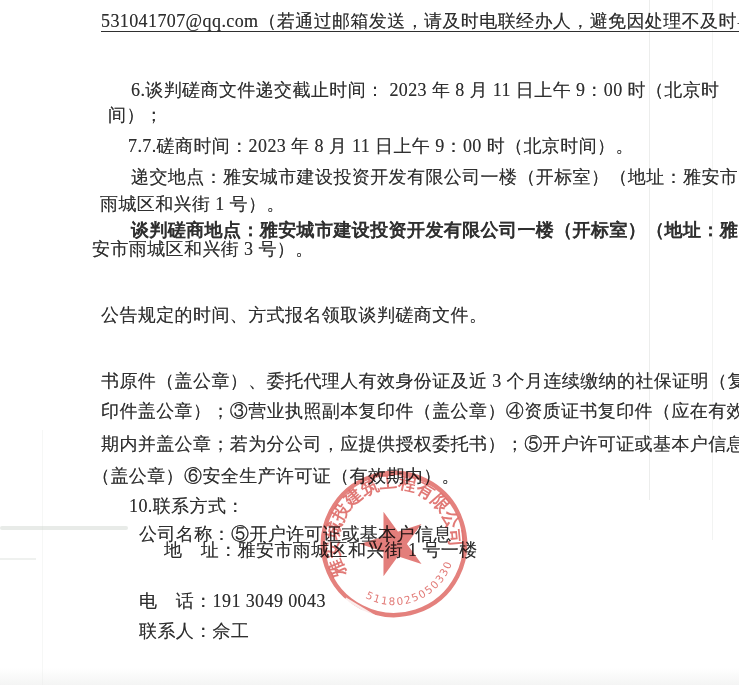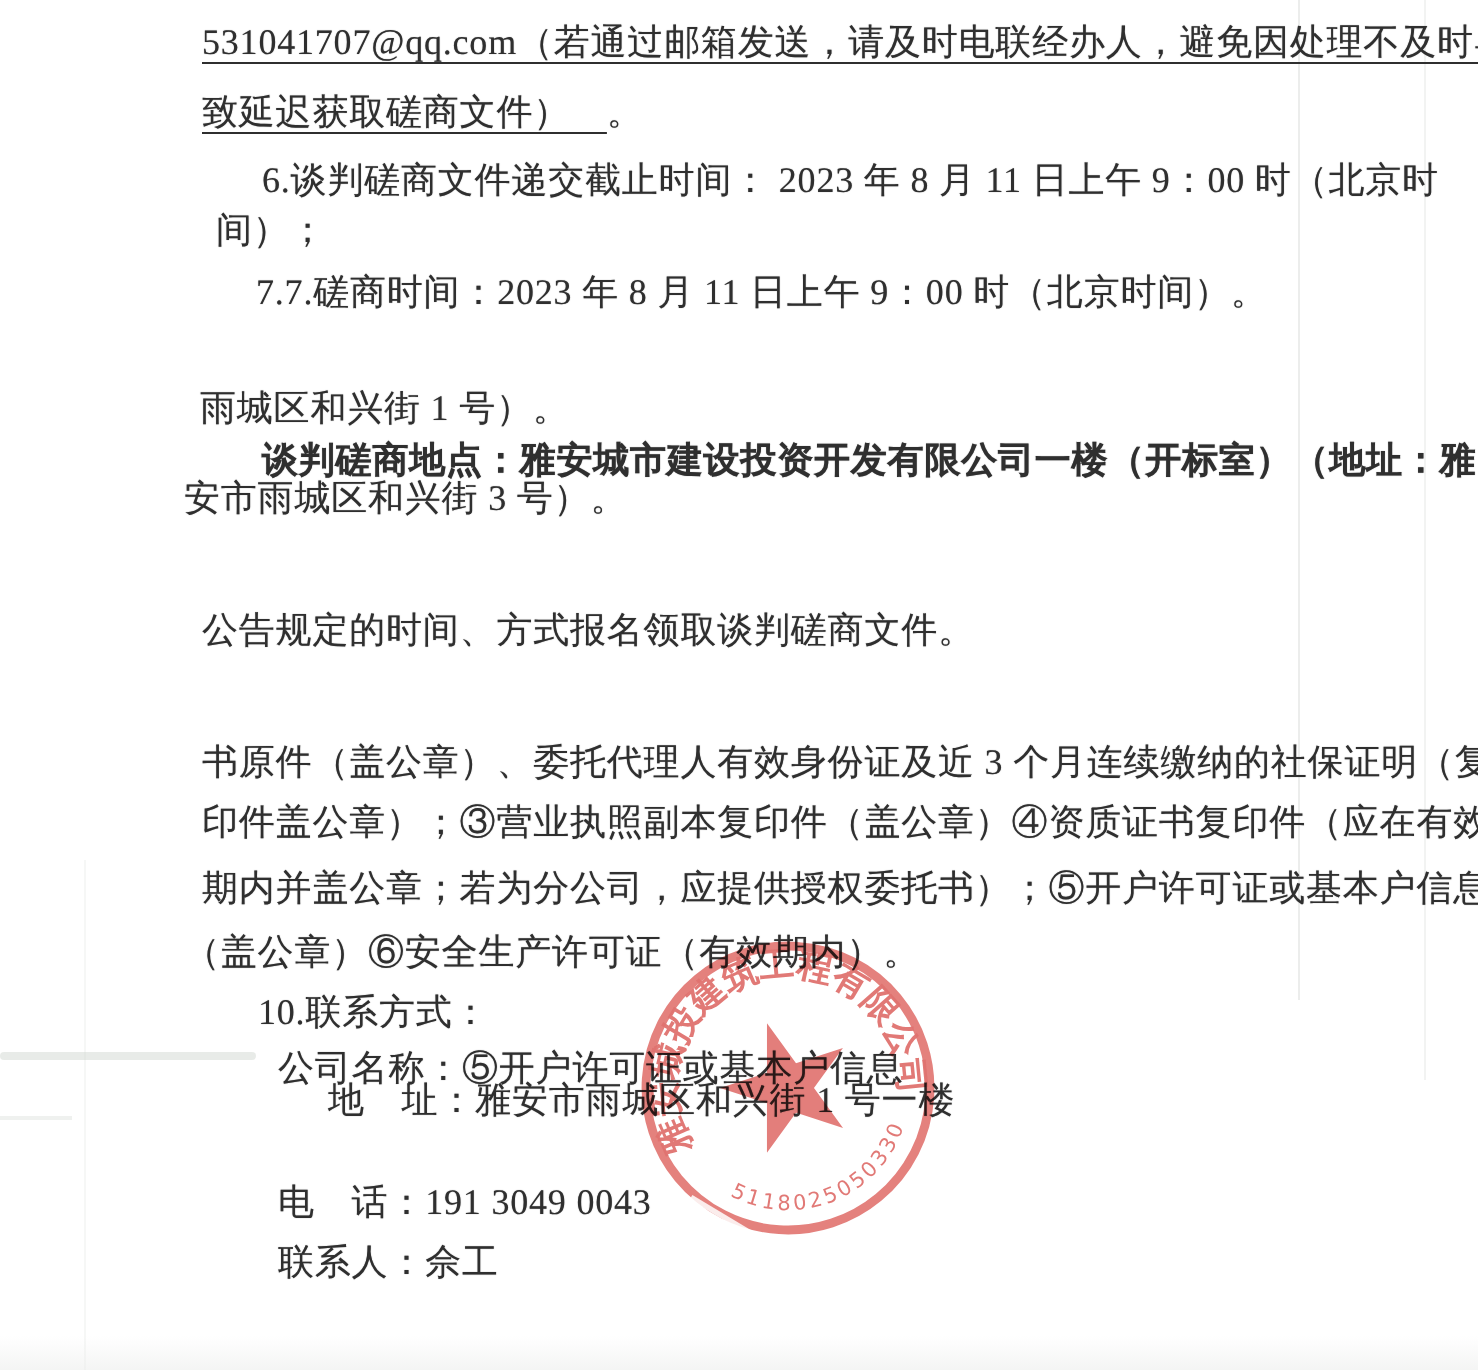--- a/index.html
+++ b/index.html
@@ -43,27 +43,27 @@
 
 <div class="page">
 
   <div class="art v1"></div>
   <div class="art v2"></div>
   <div class="art v3"></div>
   <div class="art h1"></div>
   <div class="art h2"></div>
 
   <div class="line u" style="left:101px;top:10px;">531041707@qq.com（若通过邮箱发送，请及时电联经办人，避免因处理不及时导</div>
-  <div class="line" style="left:101px;top:45px;"><span class="u">致延迟获取磋商文件）　</span><span>。</span></div>
 
   <div class="line" style="left:131px;top:79px;">6.谈判磋商文件递交截止时间： 2023 年 8 月 11 日上午 9：00 时（北京时</div>
   <div class="line" style="left:108px;top:104px;">间）；</div>
 
   <div class="line" style="left:128px;top:135px;">7.7.磋商时间：2023 年 8 月 11 日上午 9：00 时（北京时间）。</div>
 
+  <div class="line" style="left:131px;top:166px;">递交地点：雅安城市建设投资开发有限公司一楼（开标室）（地址：雅安市</div>
   <div class="line" style="left:100px;top:193px;font-family:Liberation Serif, serif;">雨城区和兴街 1 号）。</div>
 
   <div class="line" style="left:131px;top:219px;font-weight:bold;">谈判磋商地点：雅安城市建设投资开发有限公司一楼（开标室）（地址：雅</div>
   <div class="line" style="left:92px;top:238px;">安市雨城区和兴街 3 号）。</div>
 
   <div class="line" style="left:101px;top:304px;">公告规定的时间、方式报名领取谈判磋商文件。</div>
 
   <div class="line" style="left:101px;top:370px;">书原件（盖公章）、委托代理人有效身份证及近 3 个月连续缴纳的社保证明（复</div>
   <div class="line" style="left:101px;top:400px;">印件盖公章）；③营业执照副本复印件（盖公章）④资质证书复印件（应在有效</div>
   <div class="line" style="left:101px;top:433px;">期内并盖公章；若为分公司，应提供授权委托书）；⑤开户许可证或基本户信息</div>

